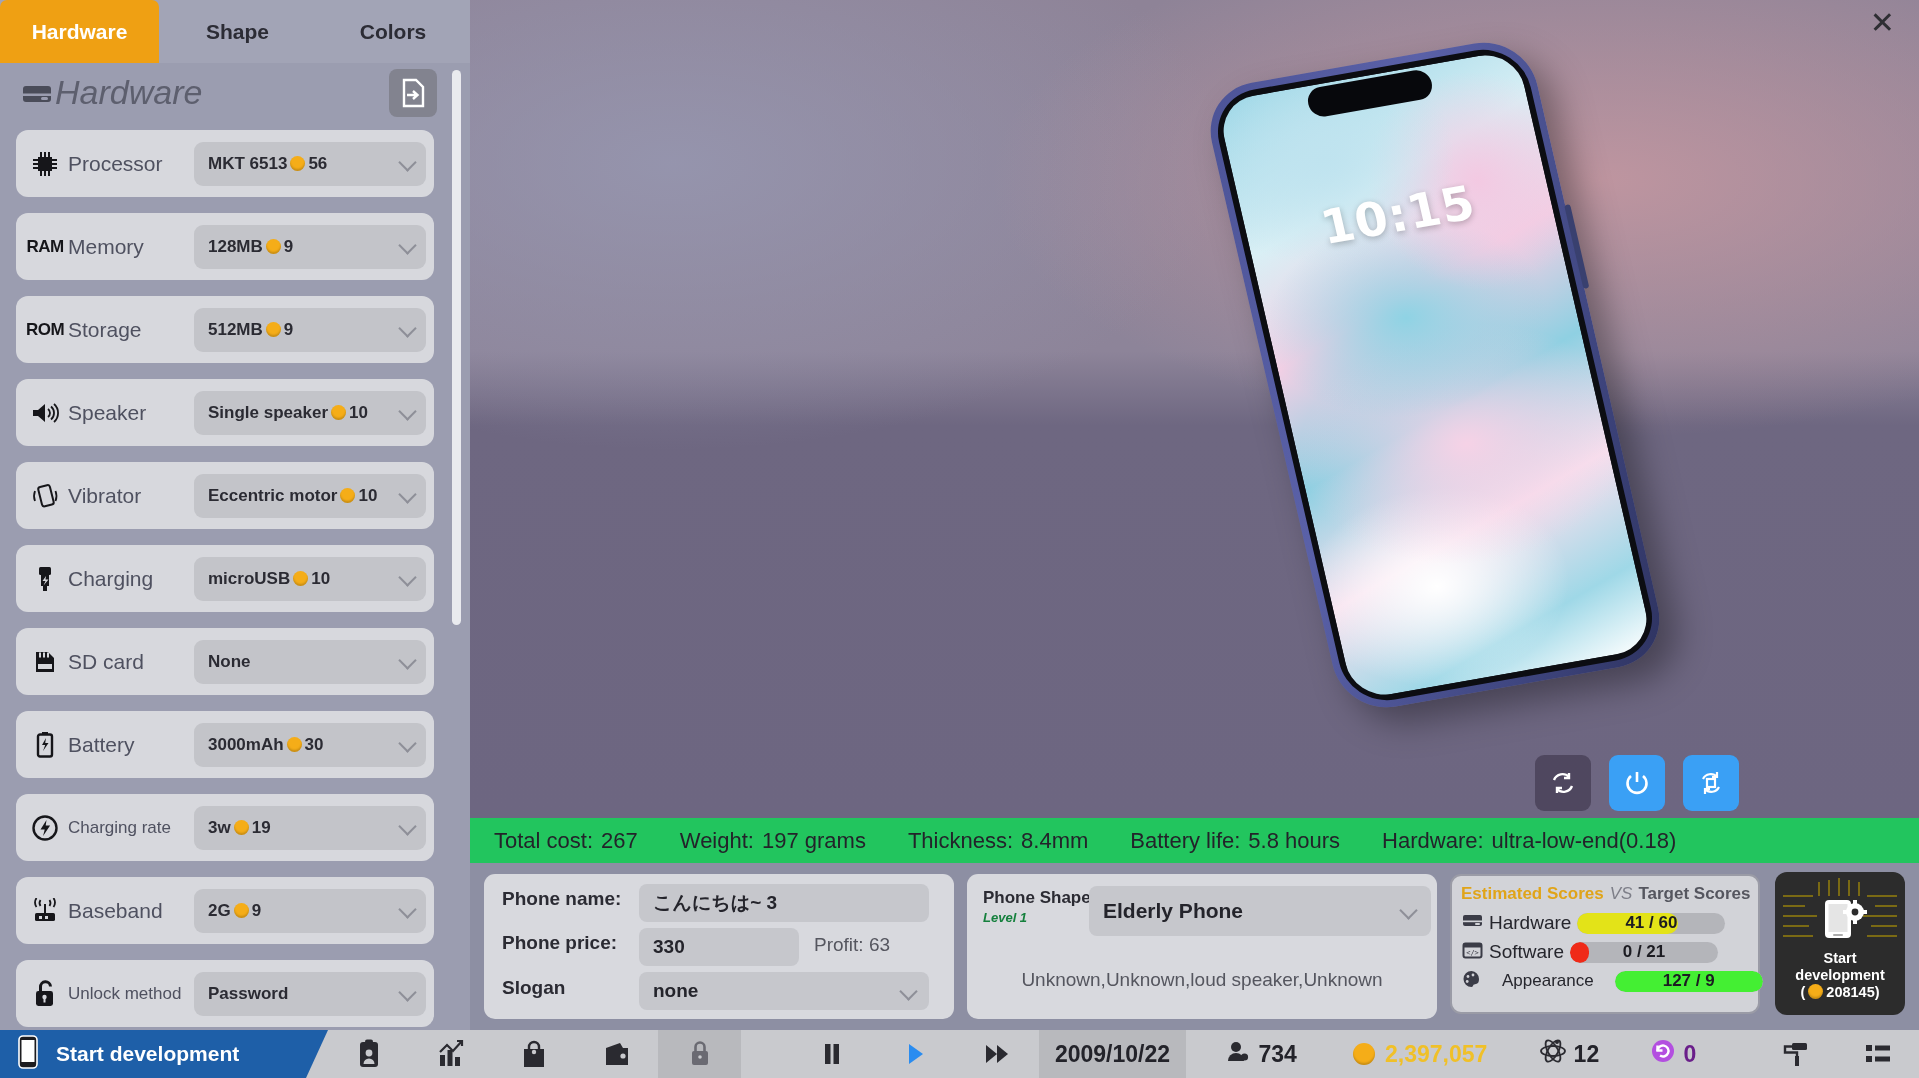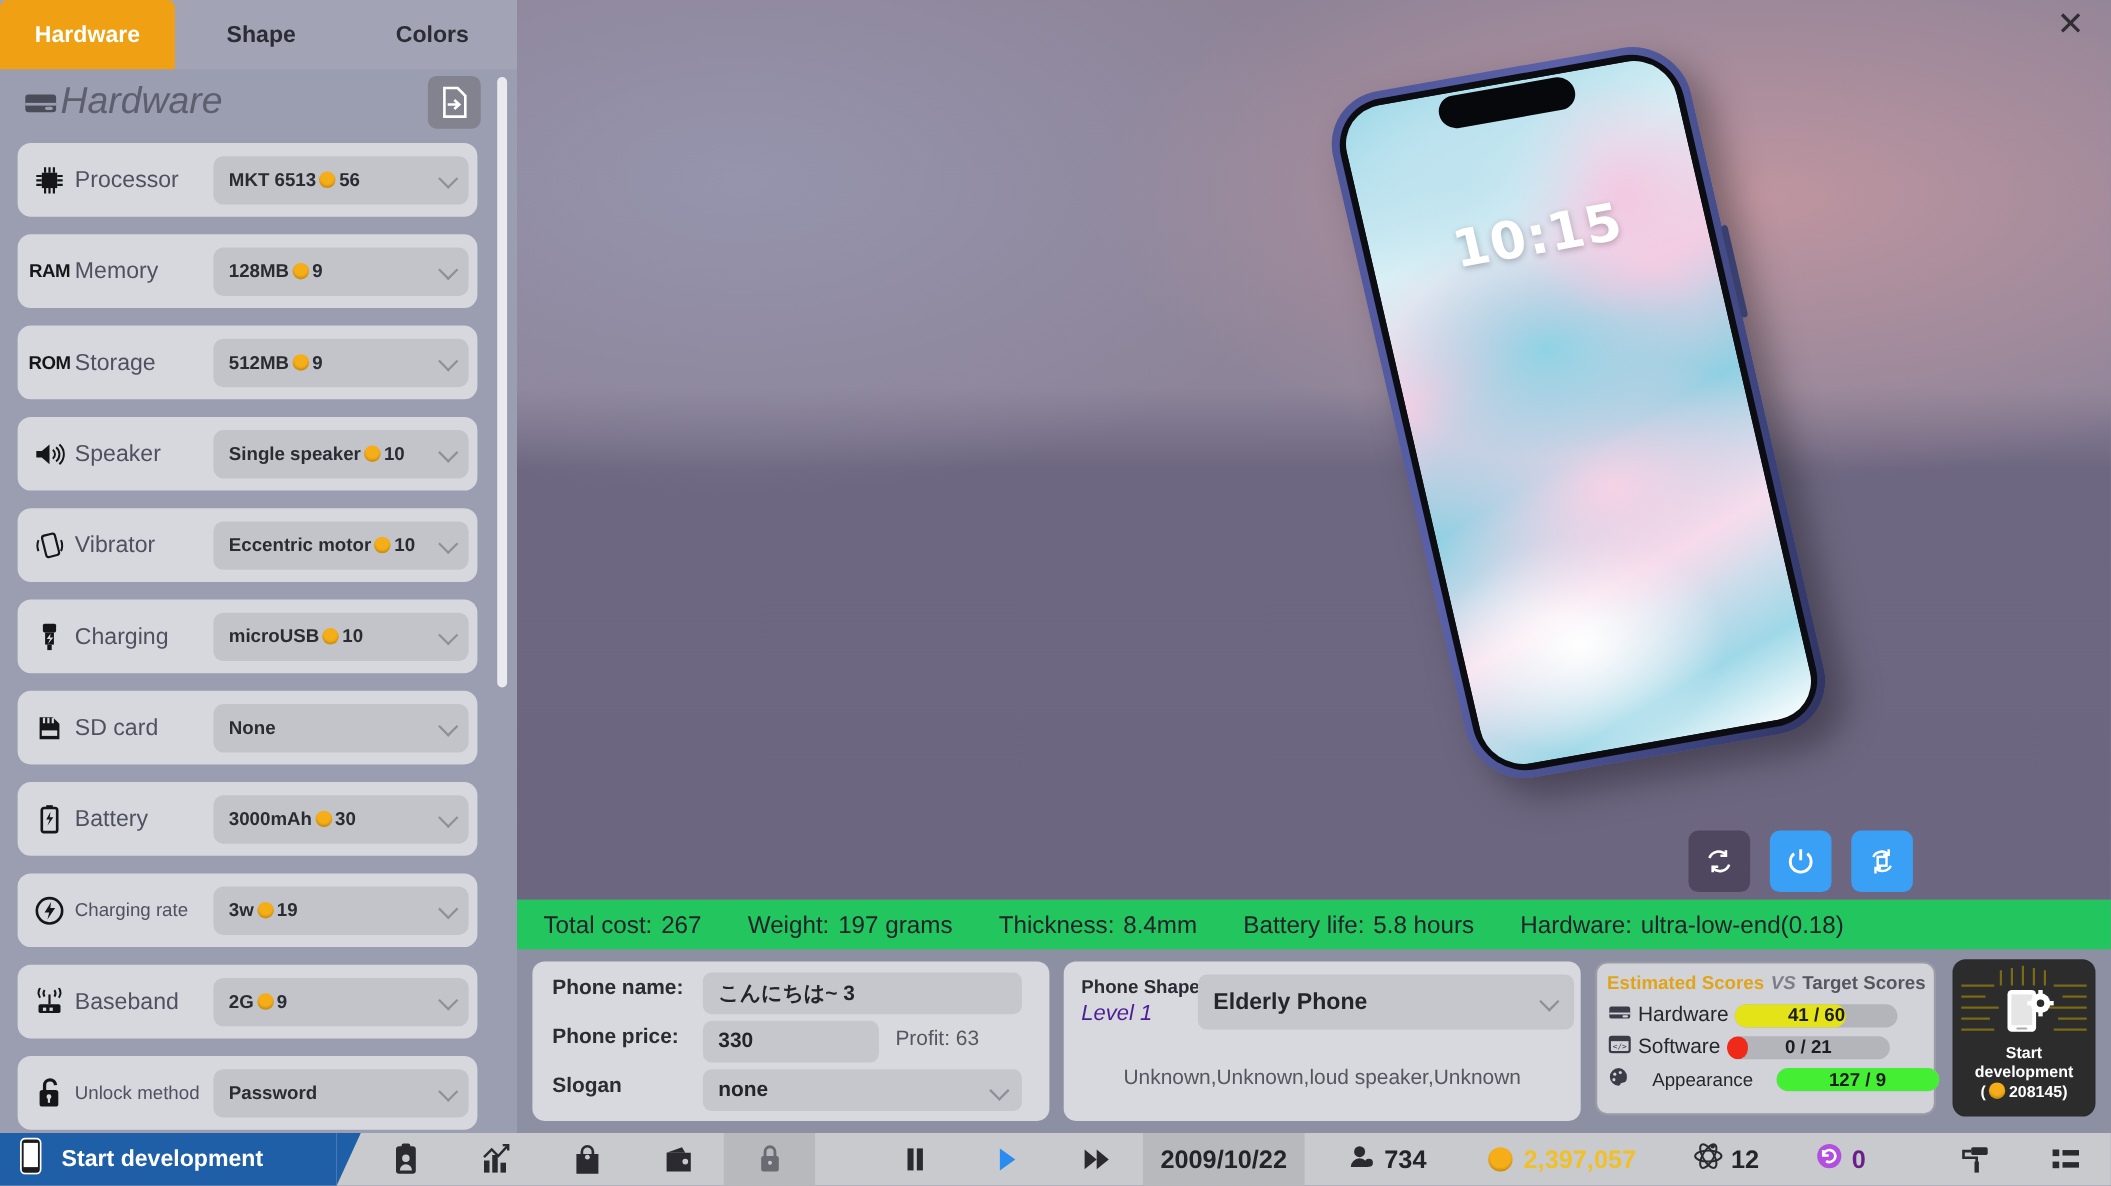--- a/index.html
+++ b/index.html
@@ -479,32 +479,32 @@
       <span class="flab">Slogan</span>
     </div>
     <div class="fbox sel" style="position:absolute; left:155px; top:98px; width:290px; position:absolute;">
       <span>none</span>
       <span class="chev" style="right:14px; top:13px;"></span>
     </div>
   </div>
 
   <div class="card" id="card-type">
     <div style="position:absolute; left:16px; top:14px; font-size:17px; font-weight:bold; color:#2b2b33;">Phone Shape</div>
-    <div style="position:absolute; left:16px; top:36px; font-size:20px; font-style:italic; font-weight:normal; color:#4c1d95;">Level 1</div>
+    <div style="position:absolute; left:16px; top:36px; font-size:13px; font-style:italic; font-weight:bold; color:#15803d;">Level 1</div>
     <div class="fbox sel" style="position:absolute; left:122px; top:12px; width:342px; height:50px; font-size:21px;">
       <span>Elderly Phone</span>
       <span class="chev" style="right:16px; top:18px;"></span>
     </div>
     <div style="position:absolute; left:0; right:0; top:95px; text-align:center; font-size:19px; color:#55565f;">Unknown,Unknown,loud speaker,Unknown</div>
   </div>
 
   <div class="card" id="card-score">
     <div style="position:absolute; left:9px; top:8px; display:flex; align-items:center; gap:6px;">
       <span style="font-size:17px; font-weight:bold; color:#e0a419;">Estimated Scores</span>
-      <span style="font-size:17px; font-weight:bold; font-style:italic; color:#7d7e88;">VS</span>
+      <span style="font-size:17px; font-weight:normal; font-style:italic; color:#7d7e88;">VS</span>
       <span style="font-size:17px; font-weight:bold; color:#55565f;">Target Scores</span>
     </div>
 
     <div class="sline" style="top:36px;">
       <span>
         <svg width="21" height="16" viewBox="0 0 21 16">
           <rect x="1" y="2" width="19" height="11" rx="2" fill="#3b3c47"></rect>
           <rect x="1" y="7.5" width="19" height="1.7" fill="#d2d3d8"></rect>
           <rect x="13" y="10" width="5" height="2" rx="1" fill="#d2d3d8"></rect>
         </svg>

